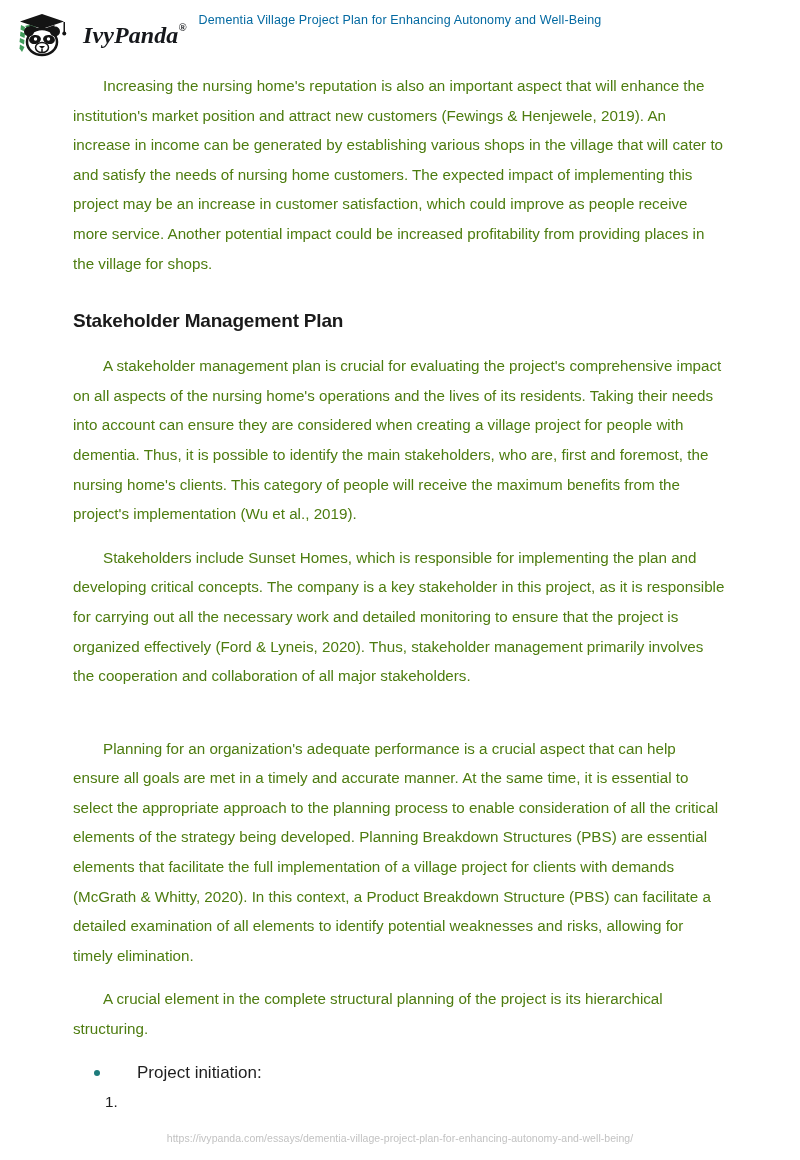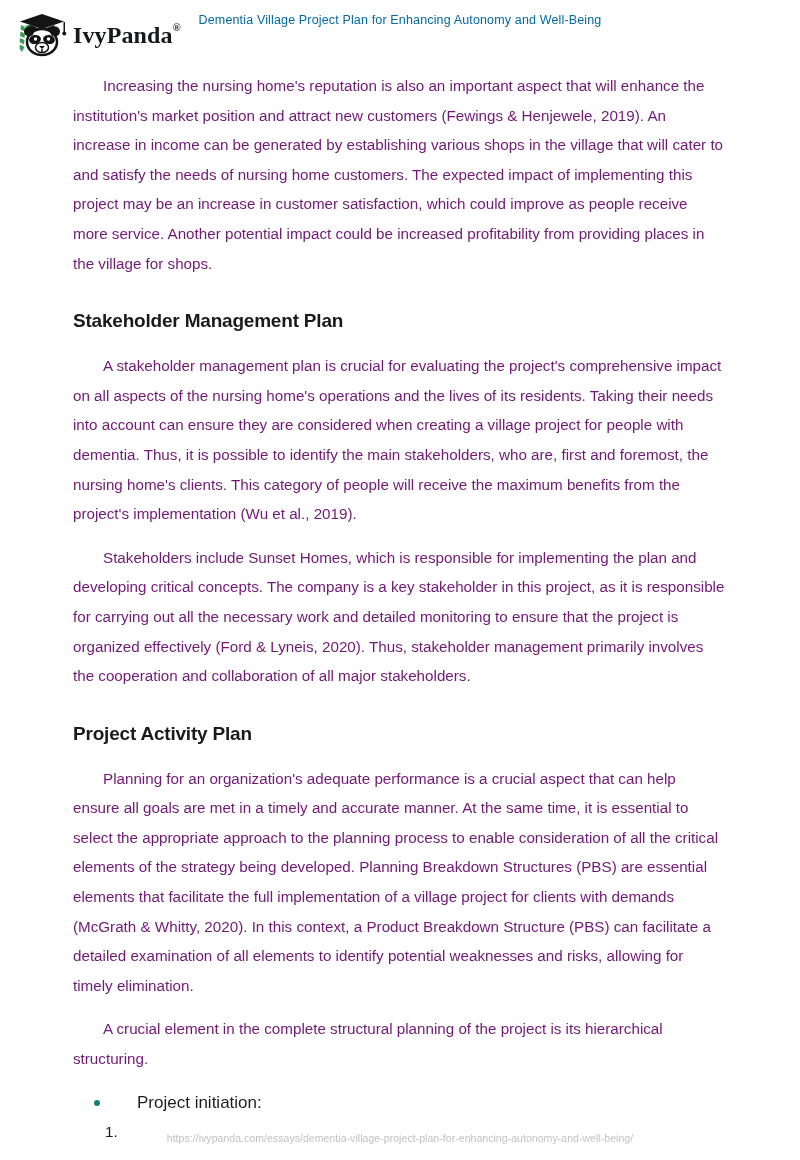--- a/index.html
+++ b/index.html
@@ -46,23 +46,24 @@
     display: block;
     flex: none;
   }
   .brand-name {
     font-family: "Liberation Serif", serif;
     font-weight: bold;
     font-size: 24px;
     color: #16181c;
     letter-spacing: 0.1px;
     line-height: 1;
-    margin-left: 3px;
+    margin-left: 13px;
     position: relative;
     top: 1px;
+    font-style: italic;
   }
   .brand-reg {
     font-family: "Liberation Serif", serif;
     font-size: 11px;
     vertical-align: super;
     position: relative;
     top: -3px;
     left: 0px;
     font-weight: bold;
   }
@@ -83,21 +84,21 @@
   .content {
     position: absolute;
     left: 73px;
     top: 71px;
     width: 653px;
   }
   p.para {
     margin: 0 0 0 0;
     font-size: 15.2px;
     line-height: 29.6px;
-    color: #701a75;
+    color: #4d7c0f;
     text-indent: 30px;
     text-align: left;
     font-family: "Liberation Sans", sans-serif;
   }
   h2.heading {
     font-family: "Liberation Sans", sans-serif;
     font-size: 19px;
     font-weight: bold;
     color: #1a1a1a;
     margin: 0;
@@ -224,21 +225,20 @@
     <div class="gap-before-heading"></div>
     <h2 class="heading">Stakeholder Management Plan</h2>
     <div class="gap-after-heading"></div>
 
     <p class="para">A stakeholder management plan is crucial for evaluating the project's comprehensive impact on all aspects of the nursing home's operations and the lives of its residents. Taking their needs into account can ensure they are considered when creating a village project for people with dementia. Thus, it is possible to identify the main stakeholders, who are, first and foremost, the nursing home's clients. This category of people will receive the maximum benefits from the project's implementation (Wu et al., 2019).</p>
 
     <div class="gap-para"></div>
     <p class="para">Stakeholders include Sunset Homes, which is responsible for implementing the plan and developing critical concepts. The company is a key stakeholder in this project, as it is responsible for carrying out all the necessary work and detailed monitoring to ensure that the project is organized effectively (Ford &amp; Lyneis, 2020). Thus, stakeholder management primarily involves the cooperation and collaboration of all major stakeholders.</p>
 
     <div class="gap-before-heading"></div>
-    <h2 class="heading">Project Activity Plan</h2>
     <div class="gap-after-heading"></div>
 
     <p class="para">Planning for an organization's adequate performance is a crucial aspect that can help ensure all goals are met in a timely and accurate manner. At the same time, it is essential to select the appropriate approach to the planning process to enable consideration of all the critical elements of the strategy being developed. Planning Breakdown Structures (PBS) are essential elements that facilitate the full implementation of a village project for clients with demands (McGrath &amp; Whitty, 2020). In this context, a Product Breakdown Structure (PBS) can facilitate a detailed examination of all elements to identify potential weaknesses and risks, allowing for timely elimination.</p>
 
     <div class="gap-para"></div>
     <p class="para">A crucial element in the complete structural planning of the project is its hierarchical structuring.</p>
 
     <div class="gap-para"></div>
 
     <ul class="bullets">

